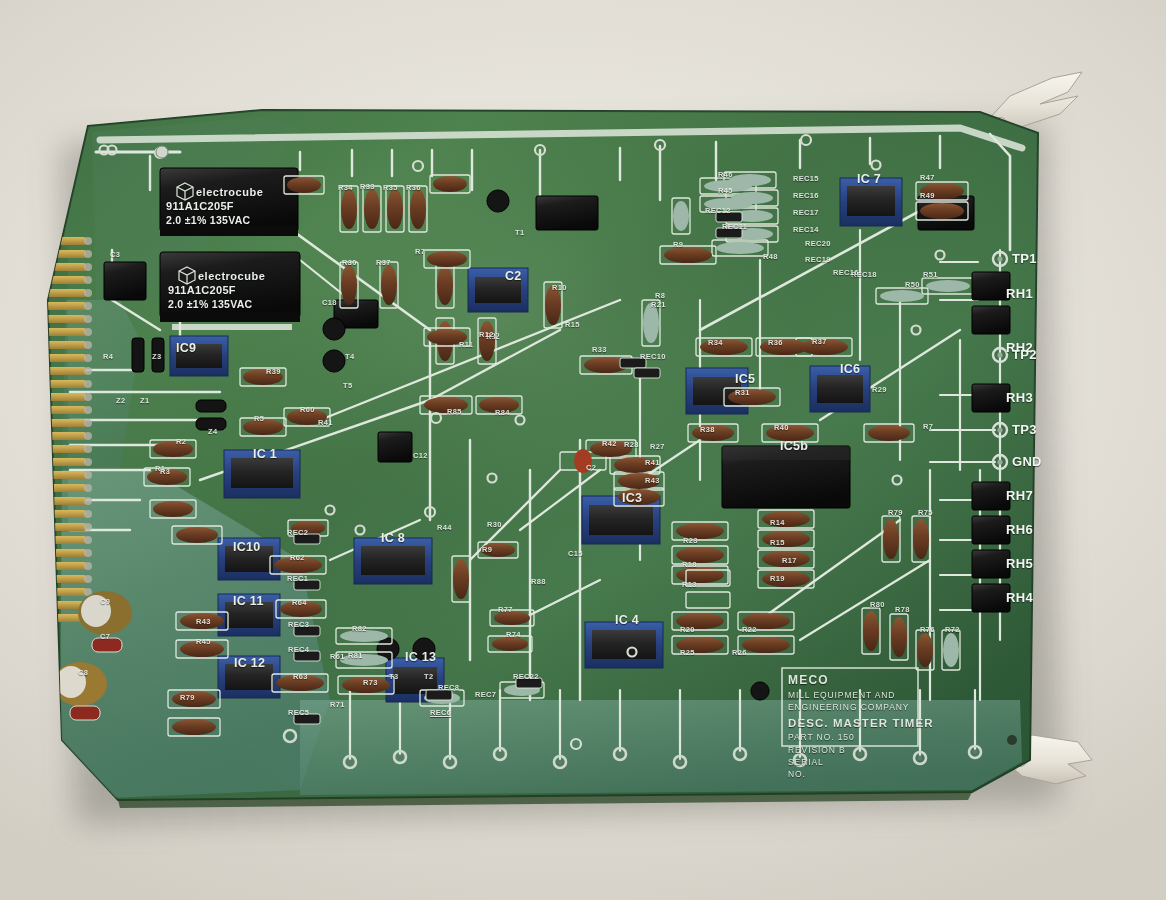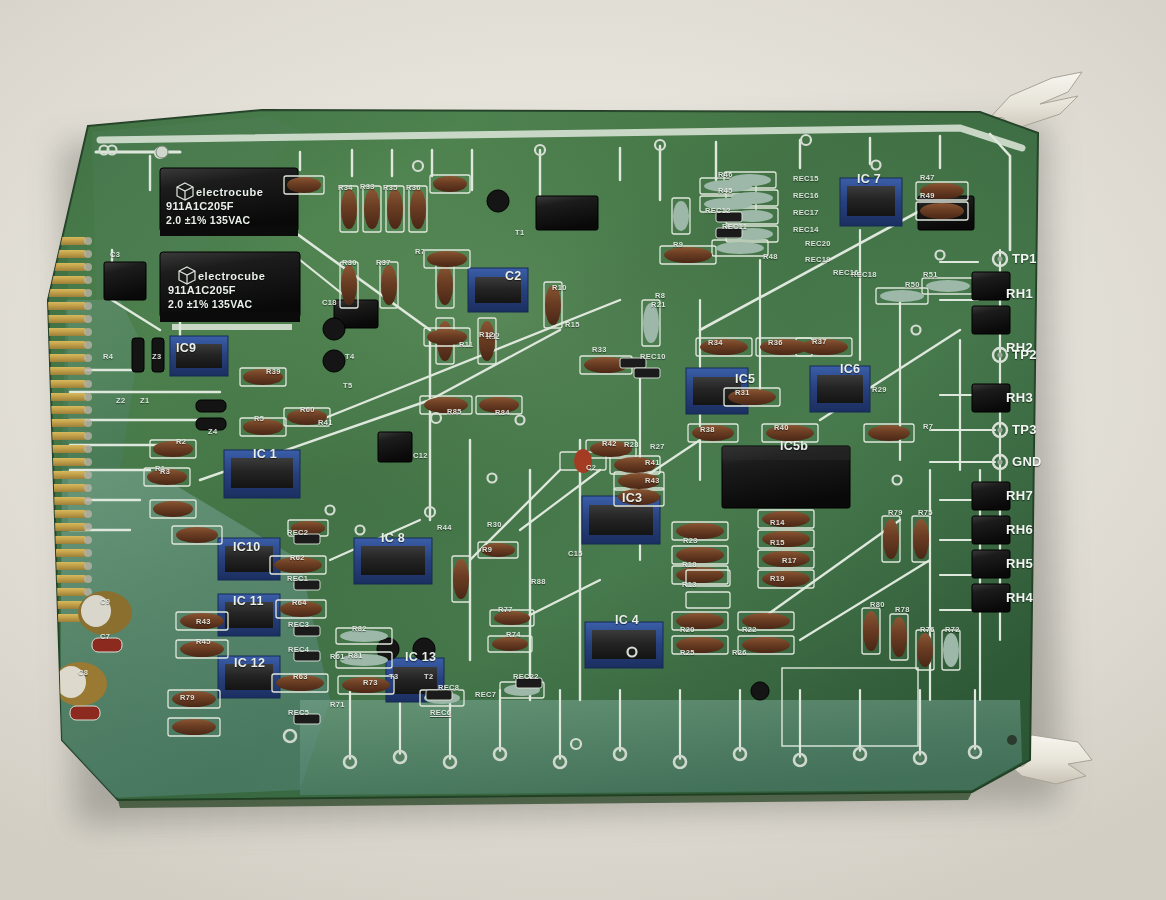--- a/index.html
+++ b/index.html
@@ -908,14 +908,24 @@
       <div class="silk sm" style="left: 920px; top: 191px;">R49</div>
       <div class="silk sm" style="left: 923px; top: 270px;">R51</div>
       <div class="silk sm" style="left: 905px; top: 280px;">R50</div>
       <div class="silk sm" style="left: 100px; top: 597px;">C9</div>
       <div class="silk sm" style="left: 100px; top: 632px;">C7</div>
       <div class="silk sm" style="left: 78px; top: 668px;">C8</div>
       <div class="silk sm" style="left: 430px; top: 708px; text-decoration: underline;">REC6</div>
       <div class="silk sm" style="left: 330px; top: 652px;">R61</div>
     </div>
 
+  <div class="titleblock" style="left:788px; top:672px">
+    <div class="brand">MECO</div>
+    <div>MILL EQUIPMENT AND</div>
+    <div>ENGINEERING COMPANY</div>
+    <div class="big" style="margin-top:2px">DESC. MASTER TIMER</div>
+    <div>PART NO. 150</div>
+    <div>REVISION  B</div>
+    <div>SERIAL</div>
+    <div>NO.</div>
+  </div>
 
 </div>
 
 </body></html>

